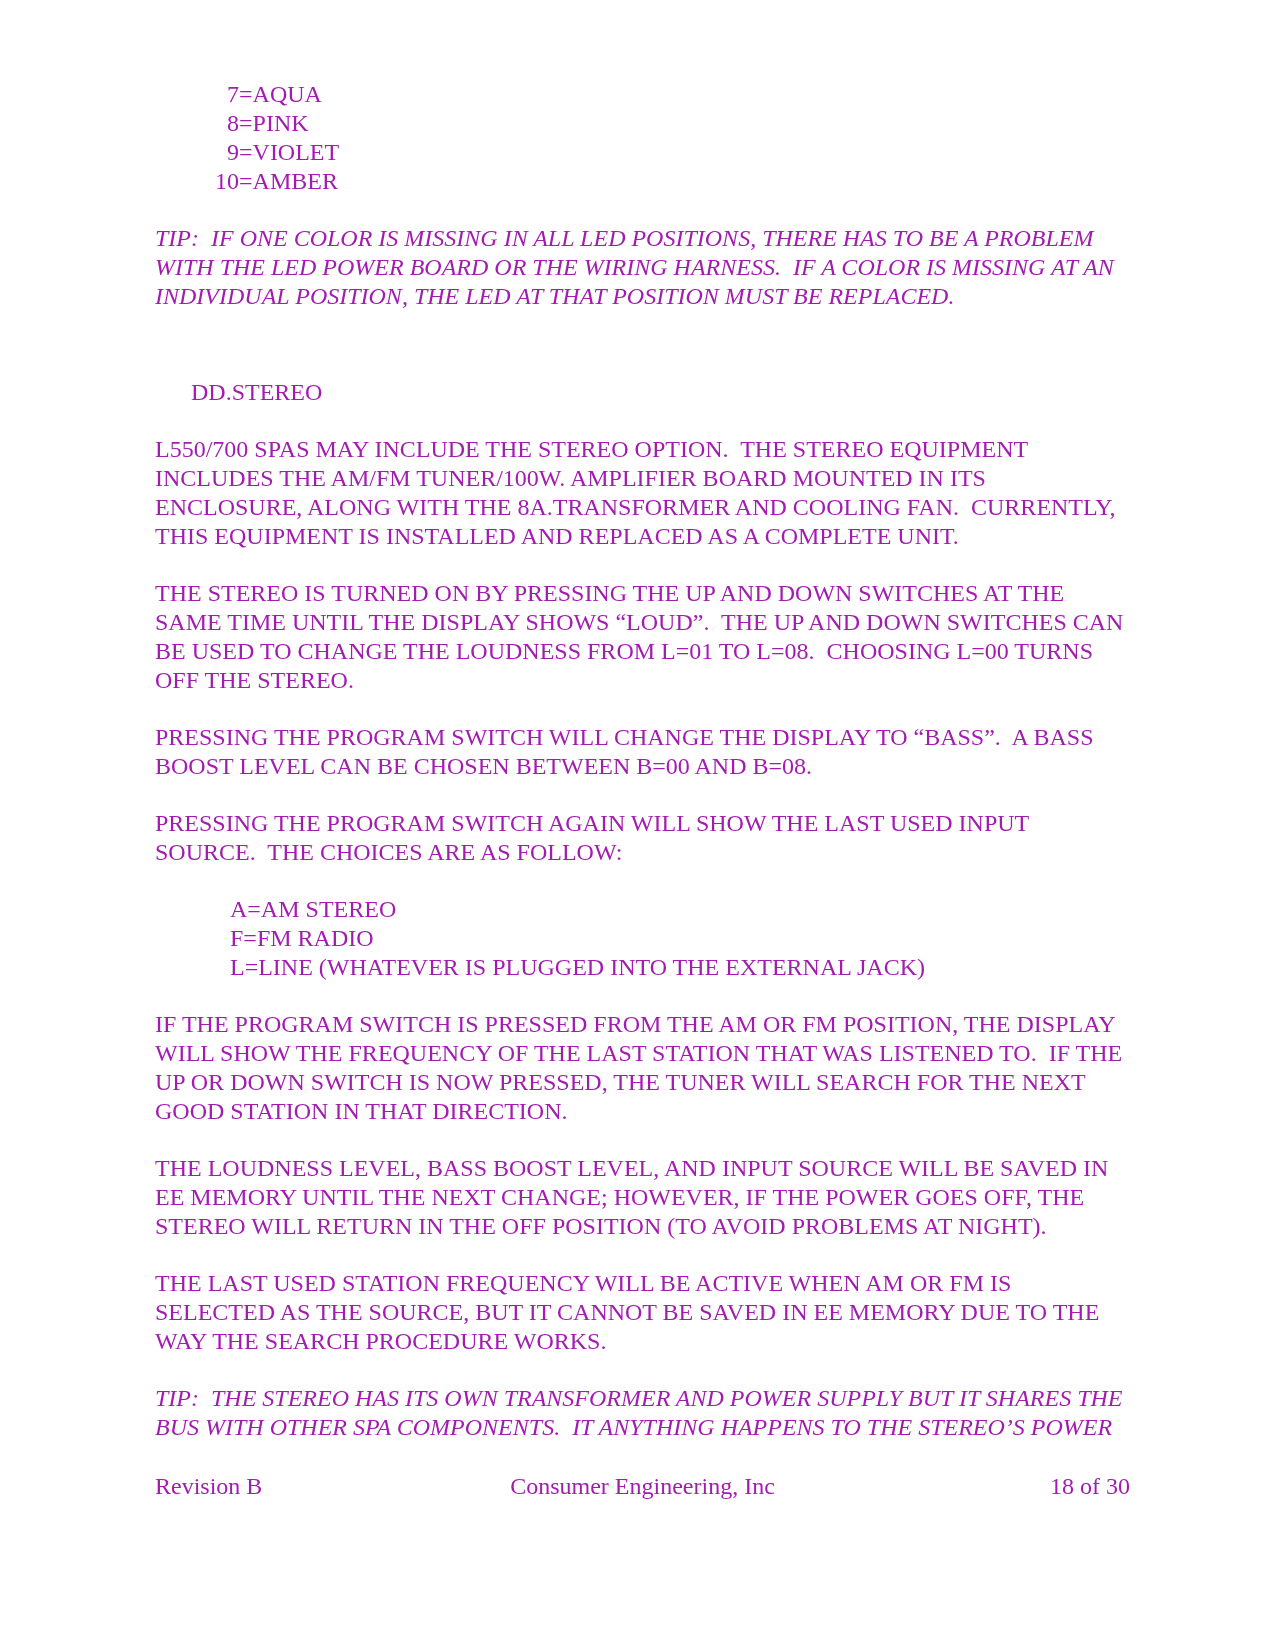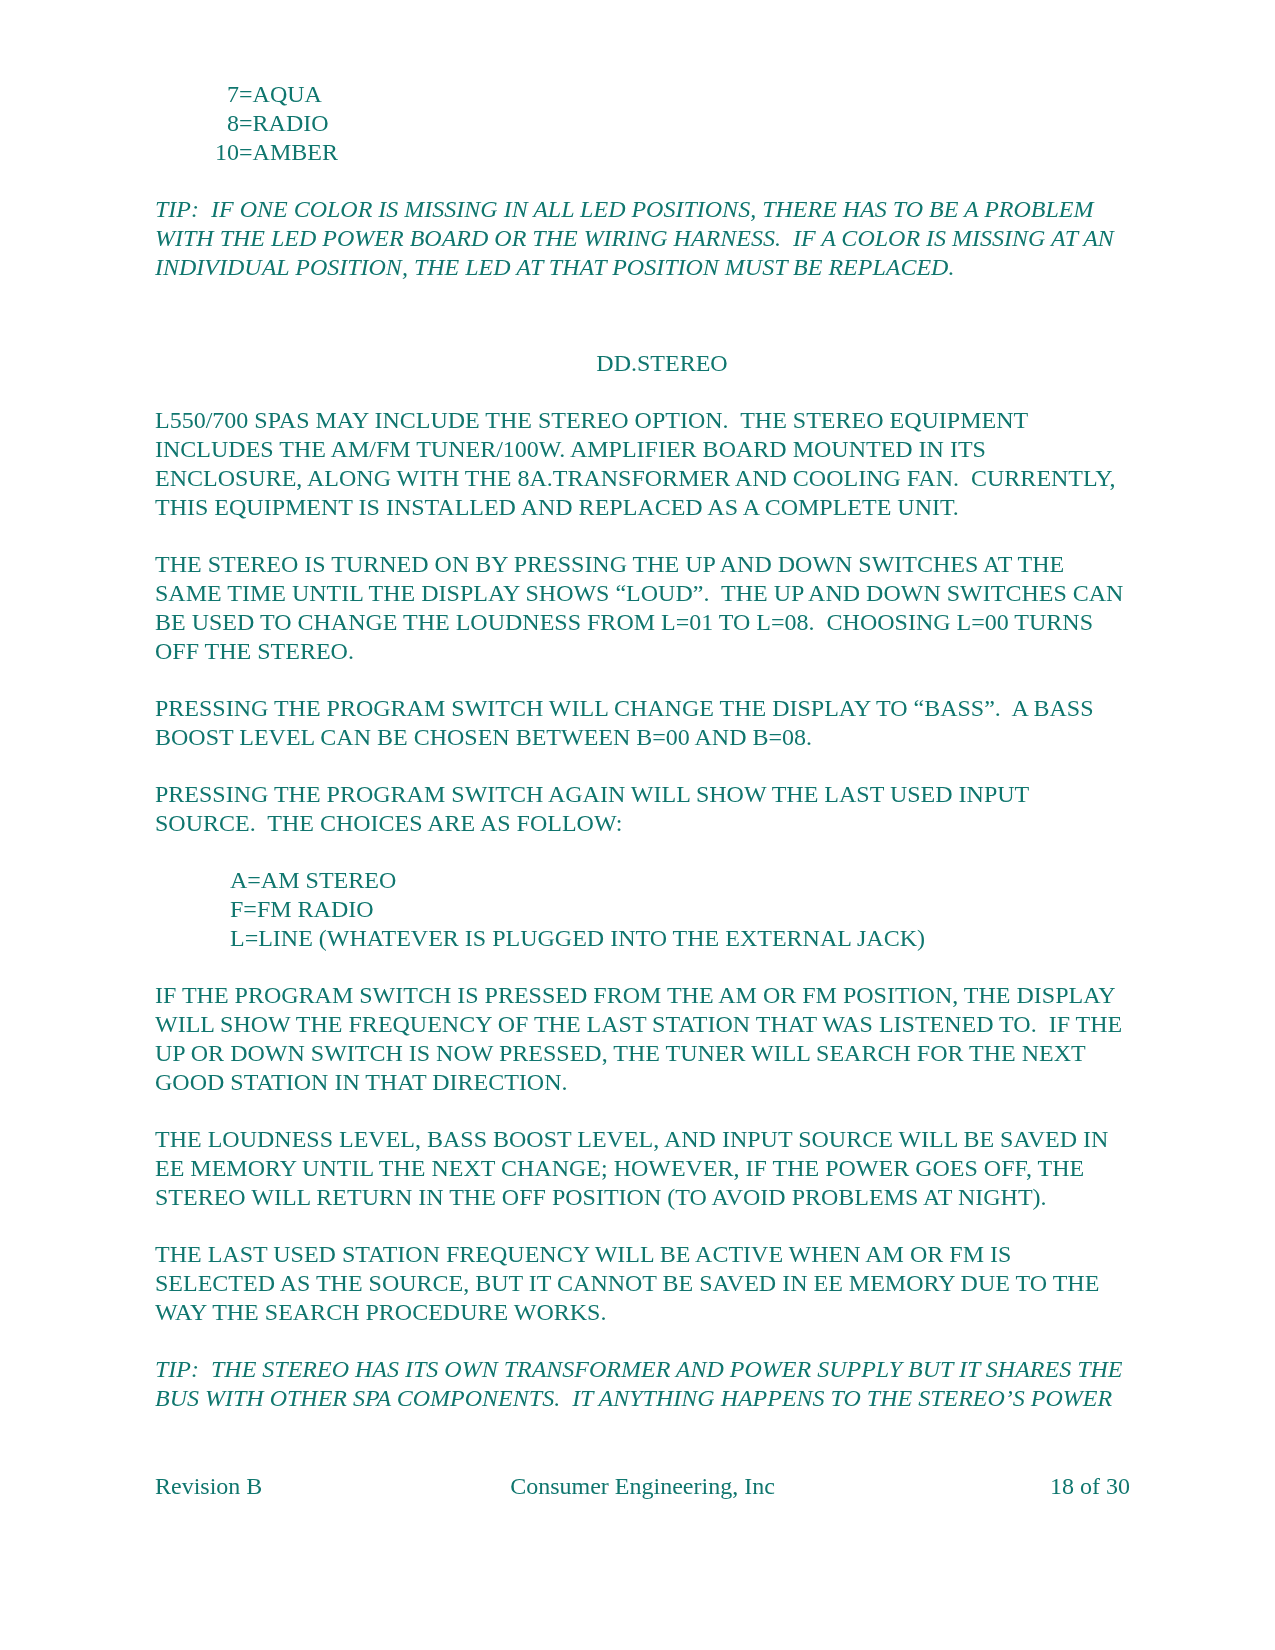--- a/index.html
+++ b/index.html
@@ -1,21 +1,21 @@
 <!DOCTYPE html>
 <html><head>
 <meta charset="utf-8">
 <style>
   html, body { margin: 0; padding: 0; background: #ffffff; }
   .page {
     position: relative;
     width: 1275px;
     height: 1650px;
     background: #ffffff;
-    color: #0f766e;
+    color: #a21caf;
     font-family: "Liberation Serif", serif;
     font-size: 24px;
     line-height: 29px;
     overflow: hidden;
   }
   .content {
     position: absolute;
     left: 155px;
     top: 0;
     width: 978px;
@@ -34,21 +34,20 @@
   .code-num {
     display: inline-block;
     min-width: 26px;
     text-align: right;
   }
   .heading {
     font-size: 24px;
     font-weight: normal;
     margin: 67px 0 0 36px;
     white-space: pre-wrap;
-    text-align: center;
   }
   .option-list {
     margin: 28px 0 0 75px;
   }
   .footer {
     position: absolute;
     left: 155px;
     top: 1472px;
     width: 975px;
     display: grid;
@@ -59,21 +58,22 @@
   .footer .pagenum { text-align: right; }
 </style>
 </head>
 <body>
 
 <div class="page">
   <div class="content">
 
     <div class="code-list">
       <div class="code-line"><span class="code-num">7</span><span>=</span><span>AQUA</span></div>
-      <div class="code-line"><span class="code-num">8</span><span>=</span><span>RADIO</span></div>
+      <div class="code-line"><span class="code-num">8</span><span>=</span><span>PINK</span></div>
+      <div class="code-line"><span class="code-num">9</span><span>=</span><span>VIOLET</span></div>
       <div class="code-line"><span class="code-num">10</span><span>=</span><span>AMBER</span></div>
     </div>
 
     <p class="para tip">TIP:  IF ONE COLOR IS MISSING IN ALL LED POSITIONS, THERE HAS TO BE A PROBLEM WITH THE LED POWER BOARD OR THE WIRING HARNESS.  IF A COLOR IS MISSING AT AN INDIVIDUAL POSITION, THE LED AT THAT POSITION MUST BE REPLACED.</p>
 
     <h2 class="heading">DD.STEREO</h2>
 
     <p class="para">L550/700 SPAS MAY INCLUDE THE STEREO OPTION.  THE STEREO EQUIPMENT INCLUDES THE AM/FM TUNER/100W. AMPLIFIER BOARD MOUNTED IN ITS ENCLOSURE, ALONG WITH THE 8A.TRANSFORMER AND COOLING FAN.  CURRENTLY, THIS EQUIPMENT IS INSTALLED AND REPLACED AS A COMPLETE UNIT.</p>
 
     <p class="para">THE STEREO IS TURNED ON BY PRESSING THE UP AND DOWN SWITCHES AT THE SAME TIME UNTIL THE DISPLAY SHOWS “LOUD”.  THE UP AND DOWN SWITCHES CAN BE USED TO CHANGE THE LOUDNESS FROM L=01 TO L=08.  CHOOSING L=00 TURNS OFF THE STEREO.</p>

